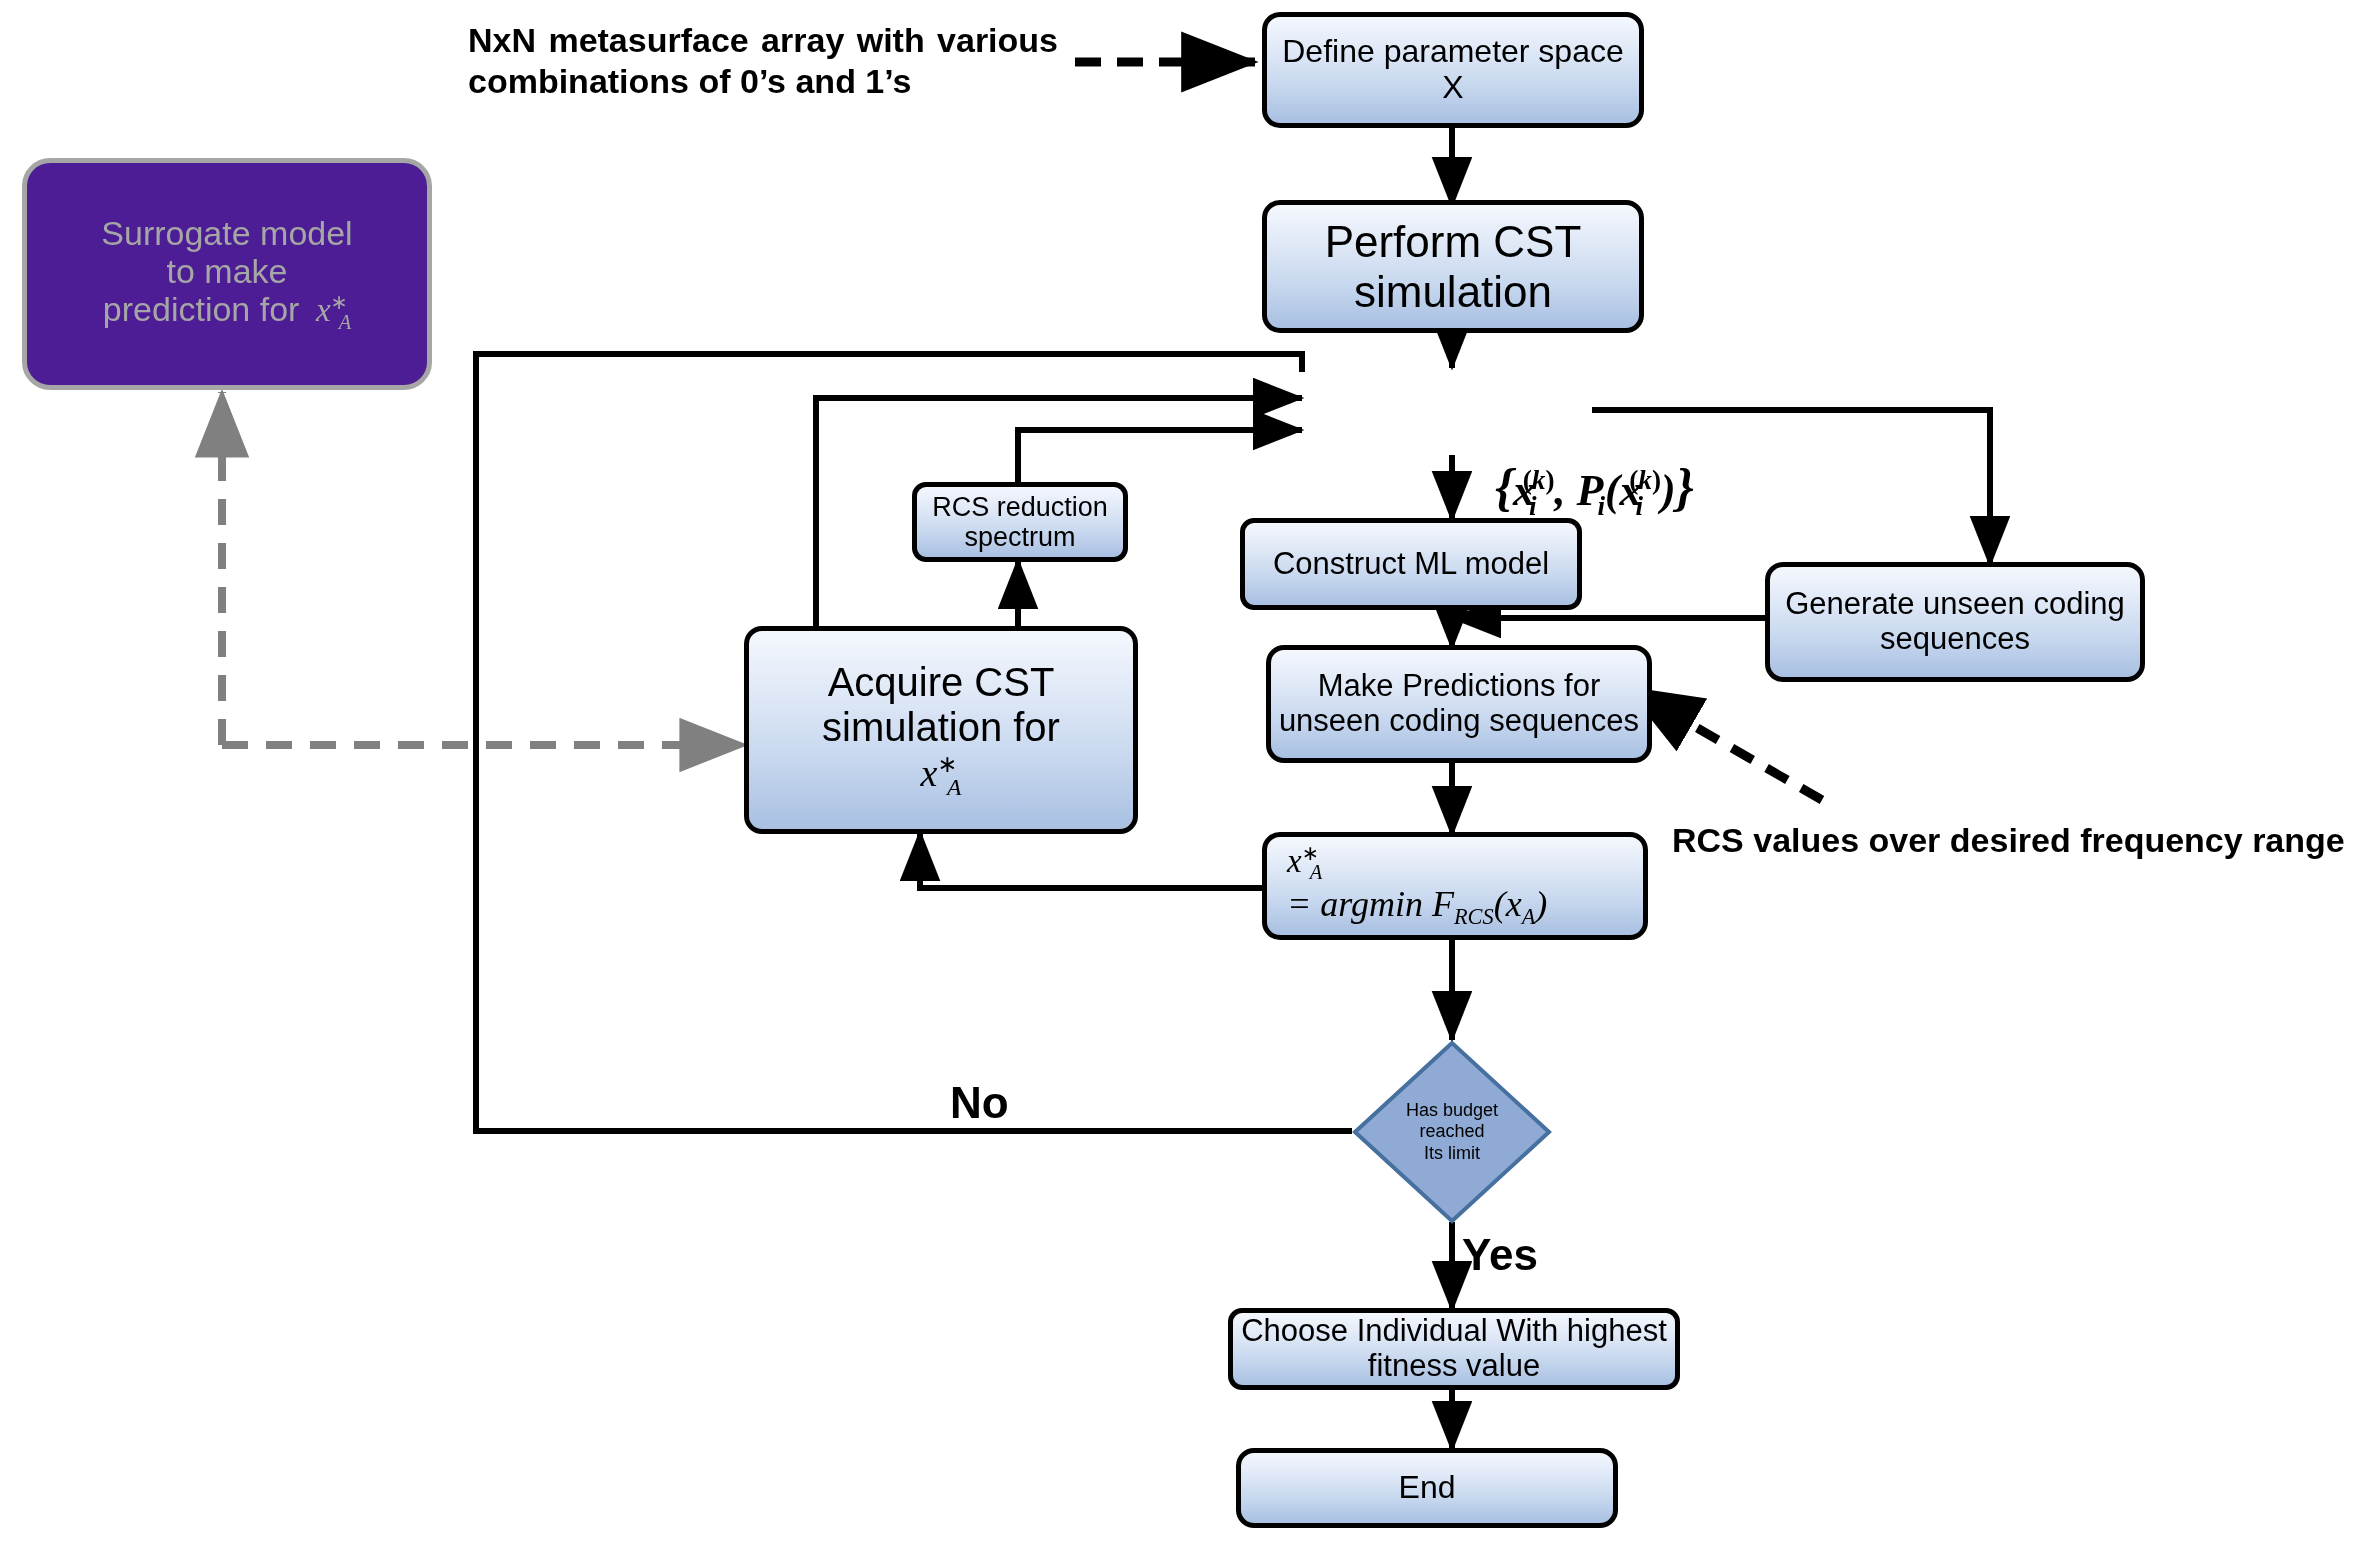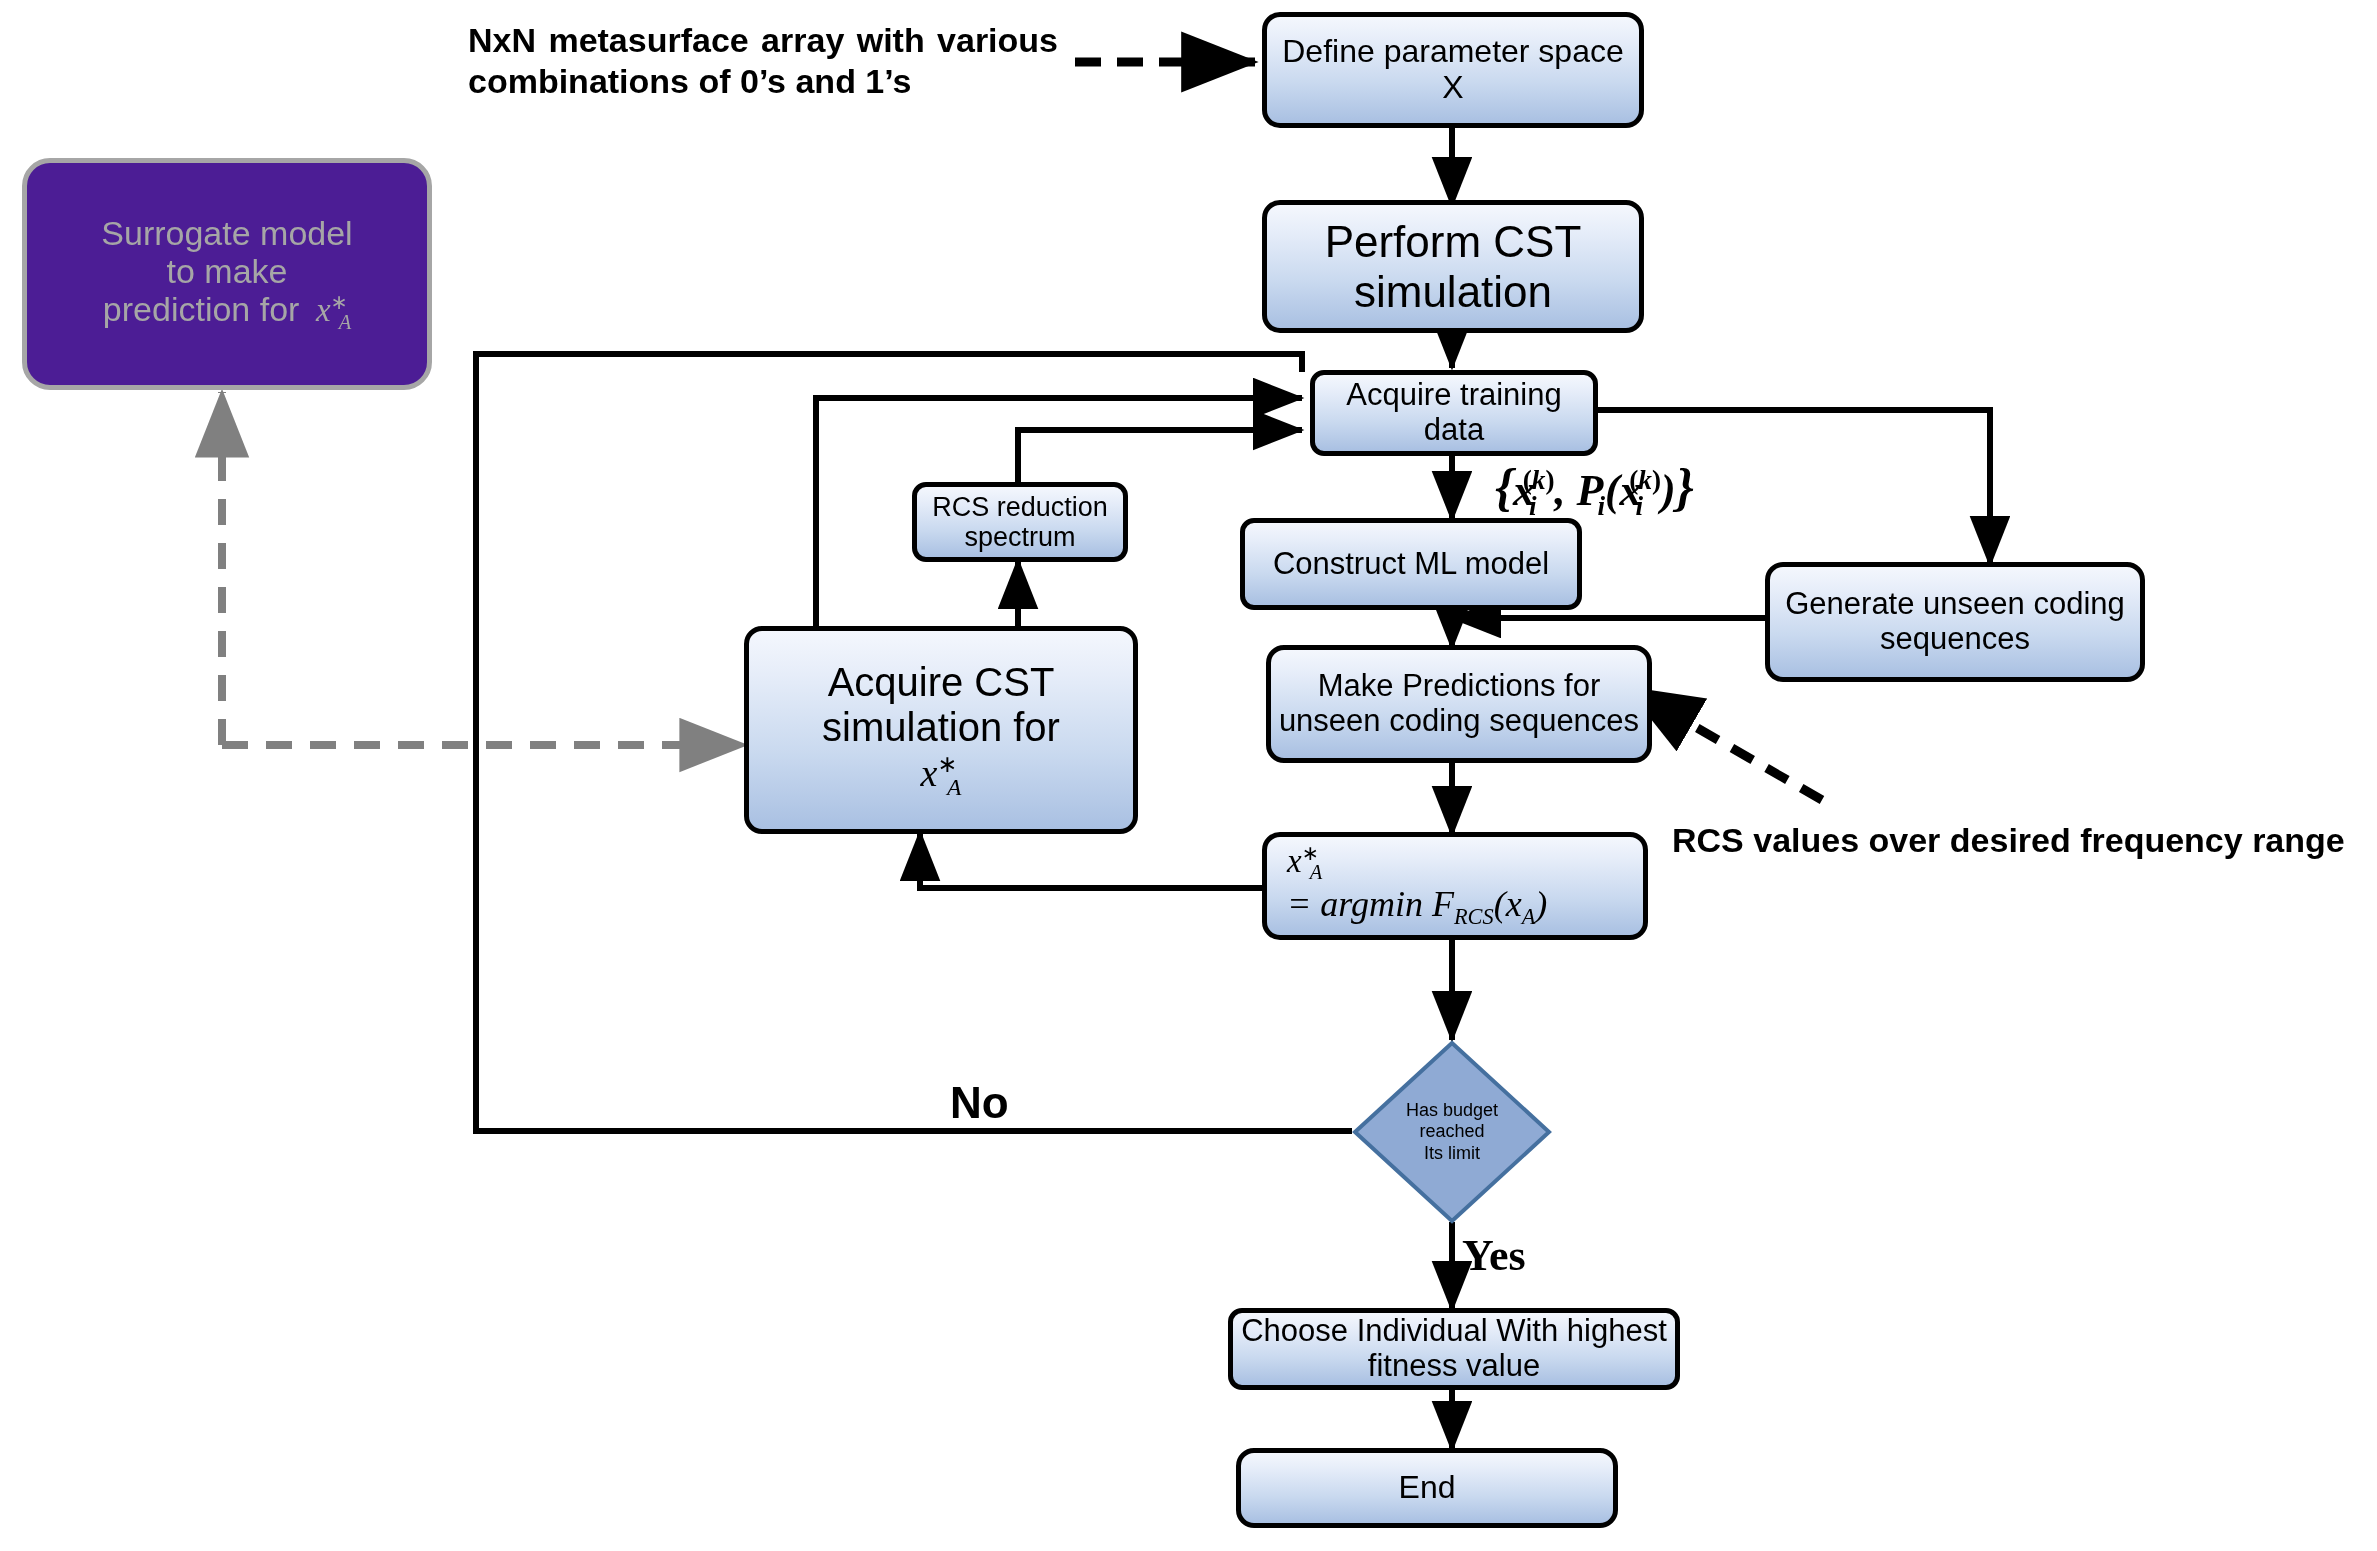--- a/index.html
+++ b/index.html
@@ -175,23 +175,20 @@
   </div>
 
   <div class="node" style="left:1262px; top:12px; width:382px; height:116px; font-size:32px;">
     <span class="txt">Define parameter space X</span>
   </div>
 
   <div class="node" style="left:1262px; top:200px; width:382px; height:133px; font-size:44px;">
     <span class="txt">Perform CST simulation</span>
   </div>
 
-  <div class="node" style="left:1310px; top:370px; width:288px; height:86px; font-size:31px; border-radius:14px;">
-    <span class="txt">Acquire training data</span>
-  </div>
 
   <div class="node" style="left:1240px; top:518px; width:342px; height:92px; font-size:31px; border-radius:14px;">
     <span class="txt">Construct ML model</span>
   </div>
 
   <div class="node" style="left:1765px; top:562px; width:380px; height:120px; font-size:31px;">
     <span class="txt">Generate unseen coding sequences</span>
   </div>
 
   <div class="node" style="left:1266px; top:645px; width:386px; height:118px; font-size:31px;">
@@ -246,21 +243,21 @@
         <div>reached</div>
         <div>Its limit</div>
       </div>
     </div>
   </div>
 
   <div class="branch-label" style="left:950px; top:1078px;">
     <span>No</span>
   </div>
 
-  <div class="branch-label" style="left:1462px; top:1230px;font-family:Liberation Serif, serif;">
+  <div class="branch-label" style="left:1462px; top:1230px;">
     <span>Yes</span>
   </div>
 
   <div class="formula" style="left:1495px; top:458px; font-size:44px;">
     <span style="font-size:1.18em;">{</span><i>x</i><sub class="si" style="margin-left:-6px;">i</sub><sup class="s" style="margin-left:-14px;">(<i>k</i>)</sup>,&nbsp;<i>P</i><sub class="si" style="margin-left:-6px;">i</sub>(<i>x</i><sub class="si" style="margin-left:-6px;">i</sub><sup class="s" style="margin-left:-14px;">(<i>k</i>)</sup>)<span style="font-size:1.18em;">}</span>
   </div>
 
   <div class="annot jtext" style="left:1672px; top:820px; width:700px; font-size:34px;">
     <span>RCS values over desired frequency range</span>
   </div>

